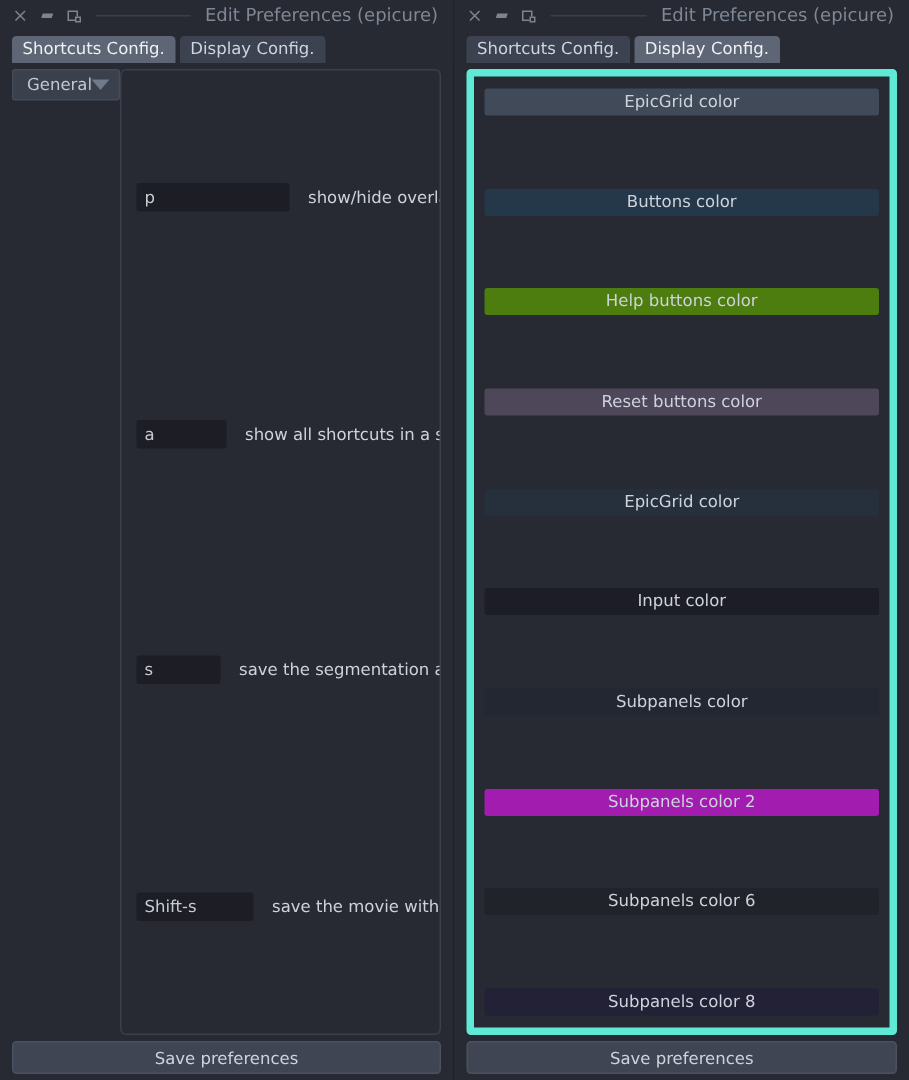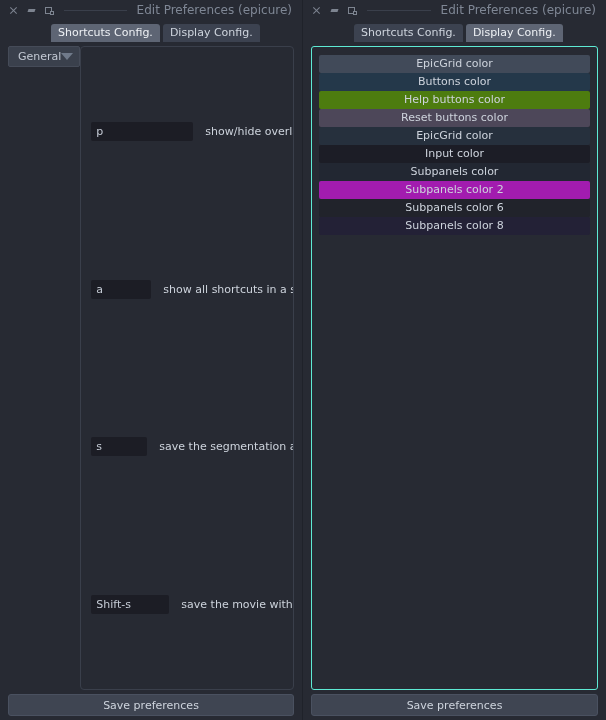--- a/index.html
+++ b/index.html
@@ -108,21 +108,20 @@
   
   .tabbar {
     flex: 0 0 22px;
     height: 22px;
     display: flex;
     align-items: flex-end;
     padding-left: 8px;
     box-sizing: border-box;
     gap: 3px;
     background: #272a33;
-    margin-left: 43px;
   }
   .tab {
     height: 18px;
     line-height: 18px;
     padding: 0 7px;
     font-size: 11px;
     color: #cfd5de;
     background: #3c4250;
     border-radius: 3px 3px 0 0;
     white-space: nowrap;
@@ -208,27 +207,27 @@
   .sdesc {
     font-size: 11px;
     color: #cdd3dc;
     margin-left: 12px;
     white-space: nowrap;
   }
 
   
   .colorpanel {
     flex: 1 1 auto;
-    border: 1px solid #5eead4;
+    border: 5px solid #5eead4;
     border-radius: 3px;
     background: #272a33;
     box-sizing: border-box;
     display: flex;
     flex-direction: column;
-    justify-content: flex-start;
+    justify-content: space-between;
     padding: 8px 7px;
     min-height: 0;
     overflow: hidden;
   }
   .colorbtn {
     height: 18px;
     line-height: 18px;
     border-radius: 2px;
     text-align: center;
     font-size: 11px;

